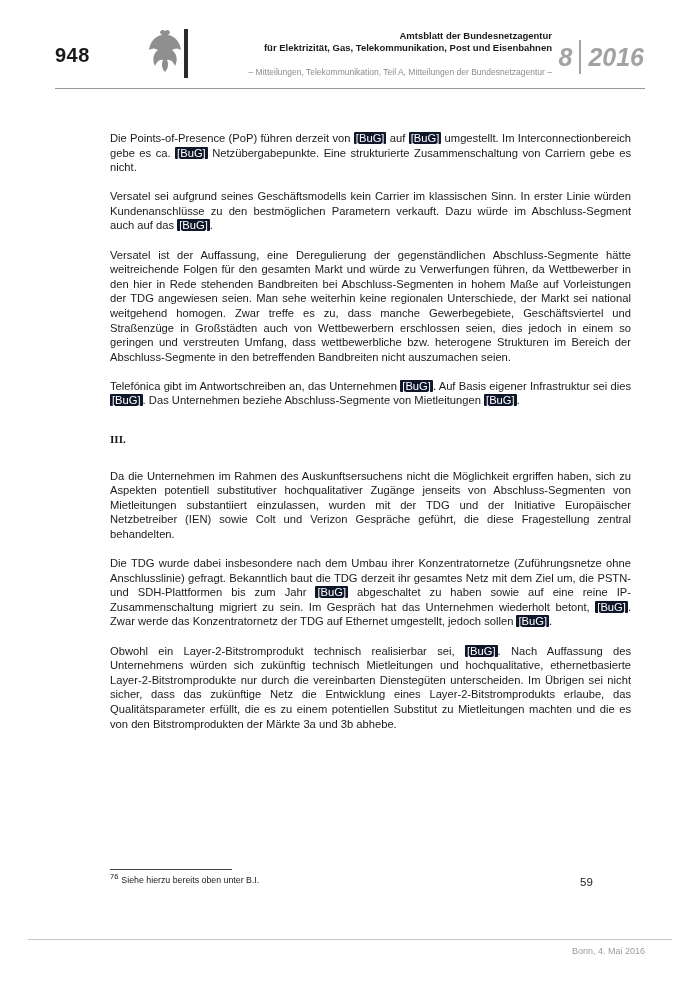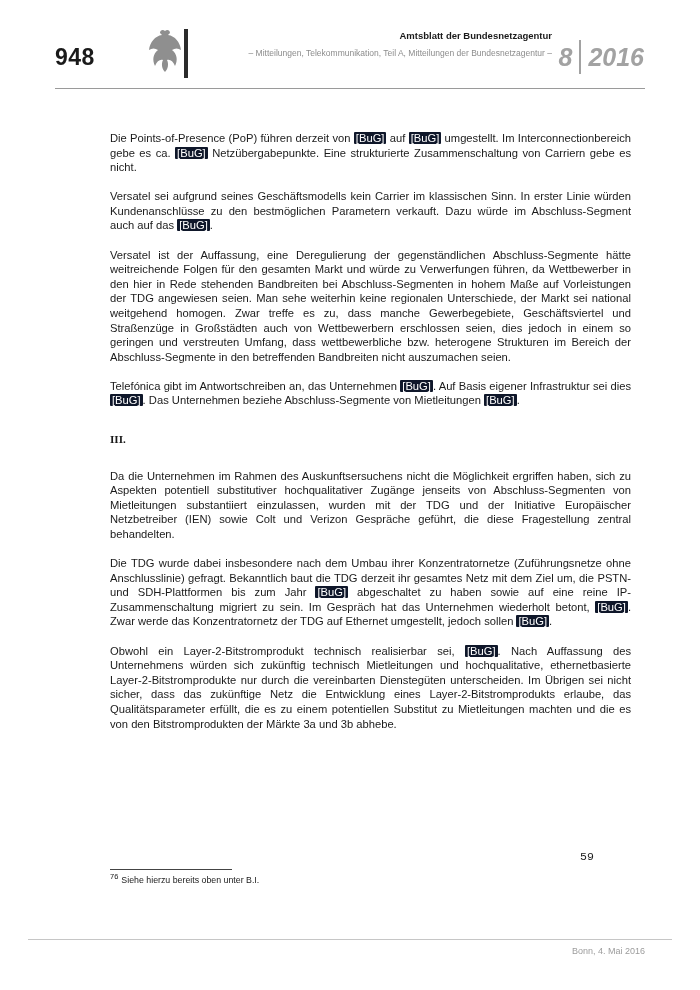--- a/index.html
+++ b/index.html
@@ -11,27 +11,27 @@
     background: #ffffff;
     outline: 1px solid #e3e3e3;
     font-family: "Liberation Sans", sans-serif;
     color: #1a1a1a;
     overflow: hidden;
   }
 
   
   .hdr-pagenum {
     position: absolute; left: 55px; top: 44px;
-    font-size: 23px; font-weight: bold; letter-spacing: .5px;
+    font-size: 20px; font-weight: bold; letter-spacing: .5px;
   }
   .eagle { position: absolute; left: 147px; top: 26px; width: 36px; height: 52px; }
   .hdr-bar { position: absolute; left: 184px; top: 29px; width: 4px; height: 49px; background: #2b2b2b; }
   .org { position: absolute; left: 222px; top: 30px; width: 330px; text-align: right; }
   .org-l1, .org-l2 { font-size: 9.5px; font-weight: bold; line-height: 12px; }
-  .org-l3 { font-size: 8.5px; color: #8c8c8c; margin-top: 6px; line-height: 10px; }
+  .org-l3 { font-size: 8.5px; color: #8c8c8c; margin-top: 13px; line-height: 10px; }
   .issue {
     position: absolute; right: 56px; top: 40px;
     display: flex; align-items: center; gap: 7px;
     color: #a2a2a2; font-weight: bold; font-style: italic; font-size: 25px;
   }
   .issue-bar { width: 2px; height: 34px; background: #a2a2a2; }
   .hdr-rule { position: absolute; left: 55px; right: 55px; top: 88px; border-top: 1px solid #9a9a9a; }
 
   
   .body-text {
@@ -46,21 +46,21 @@
   .heading { display: flex; font-weight: bold; margin: 24px 0 22px 0; text-align: left; font-family: Liberation Serif, serif; }
   .h-num { flex: none; width: 29px; }
   sup { font-size: 7.5px; vertical-align: super; line-height: 0; }
 
   
   .footnote { position: absolute; left: 110px; top: 869px; font-size: 8.8px; line-height: 11px; }
   .footnote-rule { width: 122px; border-top: 1px solid #444444; margin-bottom: 5px; }
   .footnote-text sup { margin-right: 3px; }
 
   
-  .page-num { position: absolute; left: 580px; top: 850px; font-size: 11.5px; font-family: Liberation Mono, monospace; }
+  .page-num { position: absolute; left: 580px; top: 876px; font-size: 11.5px; }
   .footer-rule { position: absolute; left: 28px; right: 28px; top: 939px; border-top: 1px solid #c6c6c6; }
   .footer-date { position: absolute; right: 55px; top: 946px; font-size: 9px; color: #9c9c9c; padding-left: 11px; }
 </style>
 </head>
 <body>
 
 <div class="page">
 
   <header>
     <div class="hdr-pagenum">948</div>
@@ -68,20 +68,21 @@
     <div class="eagle">
       <svg width="36" height="52" viewBox="0 0 36 48" aria-hidden="true">
         <path fill="#8f8f8f" d="M18 3 C16 1 13 2 13 5 L15 7 C8 8 3 14 2 22 C5 20 8 20 11 22 C6 26 5 32 8 38 C10 33 13 31 16 32 C14 36 15 41 18 44 C21 41 22 36 20 32 C23 31 26 33 28 38 C31 32 30 26 25 22 C28 20 31 20 34 22 C33 14 28 8 21 7 L23 5 C23 2 20 1 18 3 Z"></path>
       </svg>
     </div>
 
     <div class="hdr-bar"></div>
 
     <div class="org">
       <div class="org-l1">Amtsblatt der Bundesnetzagentur</div>
+      <div class="org-l2">für Elektrizität, Gas, Telekommunikation, Post und Eisenbahnen</div>
       <div class="org-l3">– Mitteilungen, Telekommunikation, Teil A, Mitteilungen der Bundesnetzagentur –</div>
     </div>
 
     <div class="issue">
       <span>8</span>
       <span class="issue-bar"></span>
       <span>2016</span>
     </div>
 
     <div class="hdr-rule"></div>

